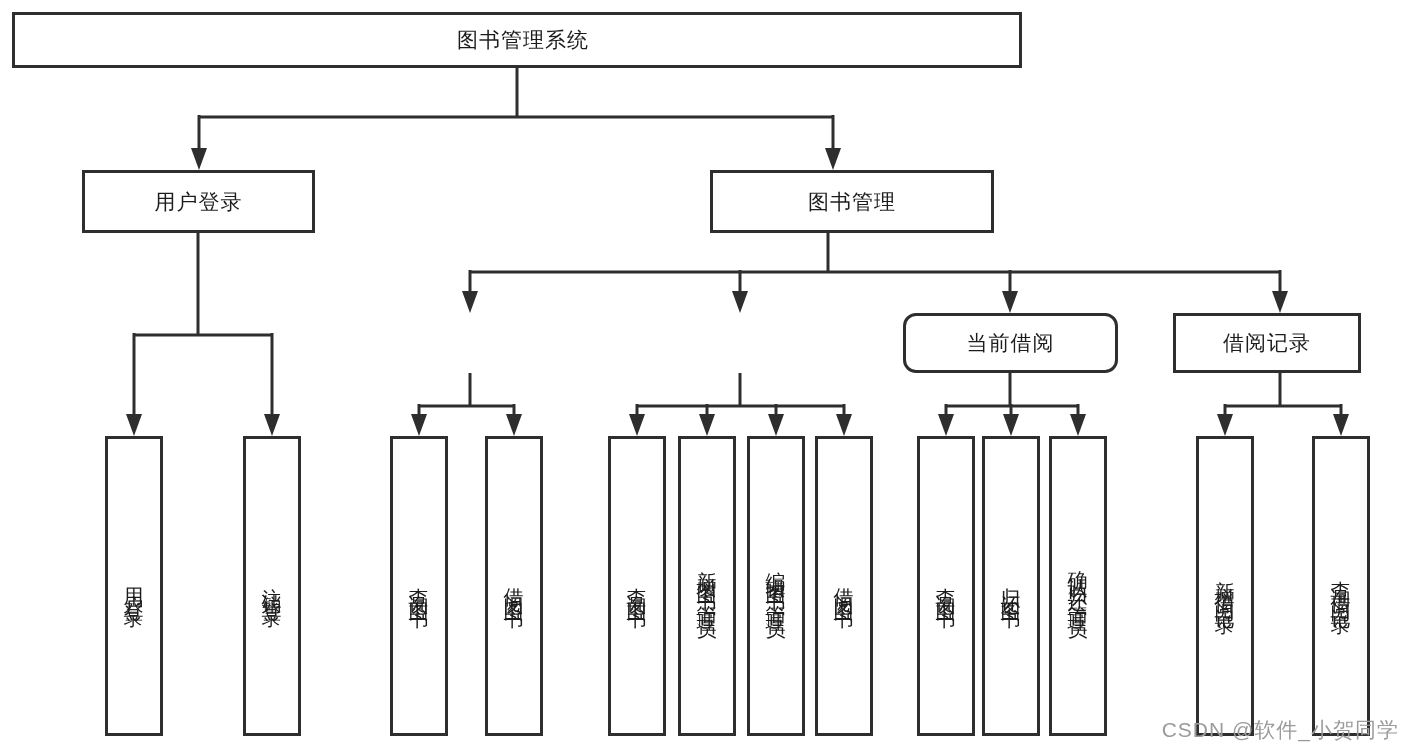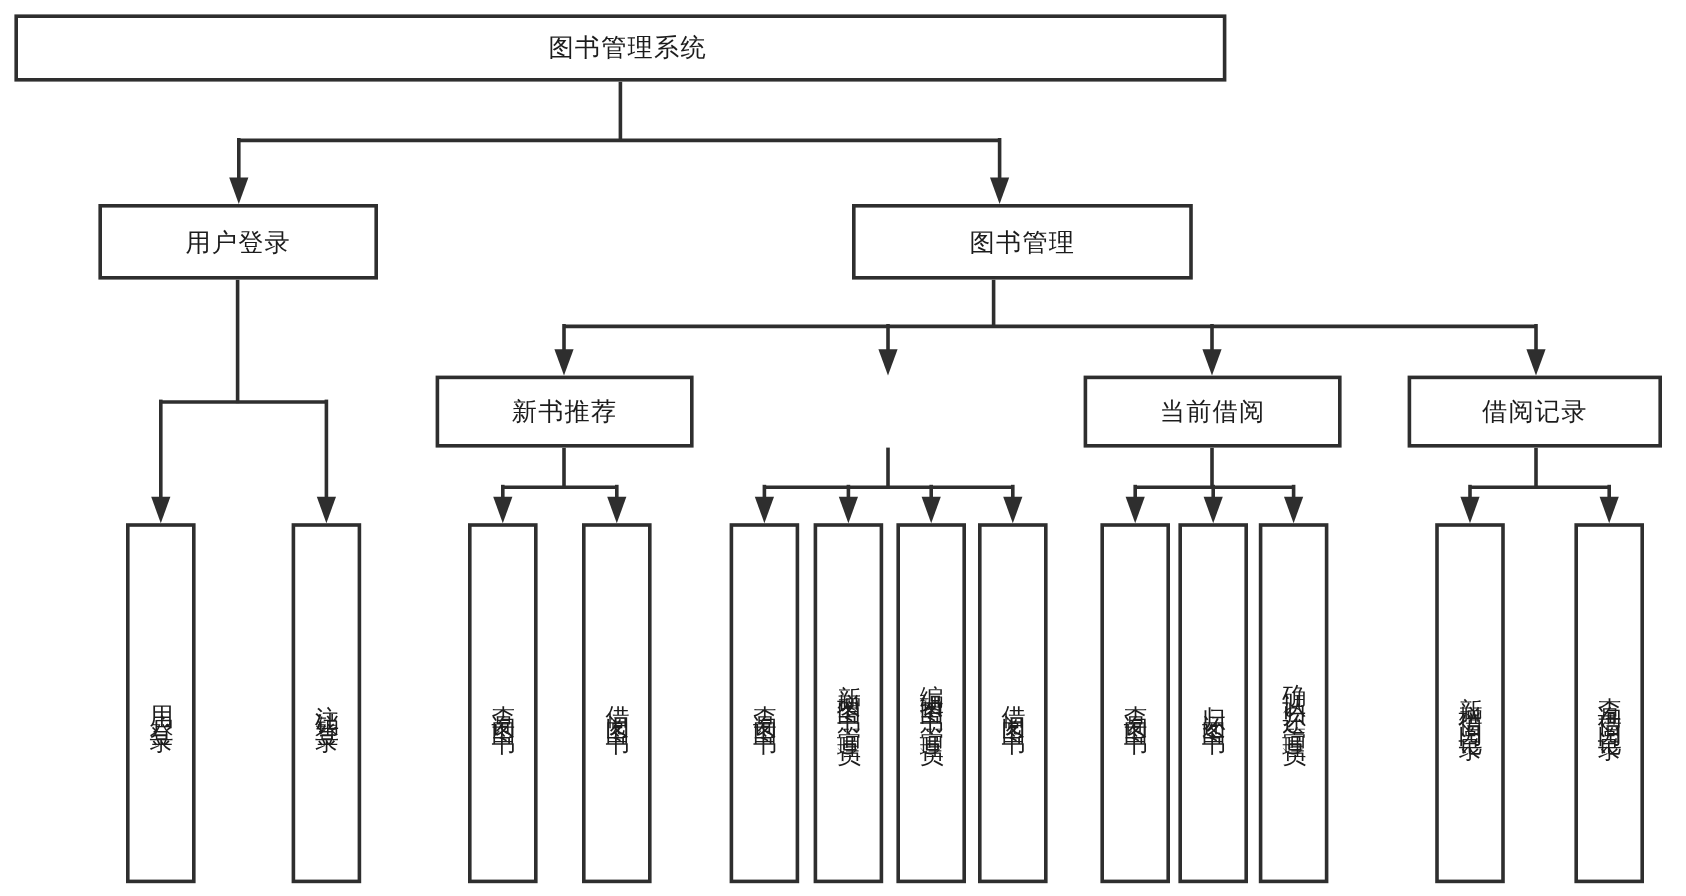--- a/index.html
+++ b/index.html
@@ -125,37 +125,35 @@
     <span>图书管理系统</span>
   </div>
 
   <div class="box h-box l2-a">
     <span>用户登录</span>
   </div>
   <div class="box h-box l2-b">
     <span>图书管理</span>
   </div>
 
-  <div class="box h-box l3" style="left:363px;">
-    <span>新书推荐</span>
-  </div>
-  <div class="box h-box l3" style="left:903px;">
+  <div class="box h-box l3" style="left:903px;border-radius:13px;">
     <span>当前借阅</span>
   </div>
-  <div class="box h-box l3" style="left:1173px;width:212px;">
+  <div class="box h-box l3" style="left:1173px;width:188px;">
     <span>借阅记录</span>
   </div>
 
   <div class="box leaf" style="left:105px;">用户登录</div>
   <div class="box leaf" style="left:243px;">注销登录</div>
   <div class="box leaf" style="left:390px;">查询图书</div>
   <div class="box leaf" style="left:485px;">借阅图书</div>
   <div class="box leaf" style="left:608px;">查询图书</div>
   <div class="box leaf" style="left:678px;">新增图书（管理员）</div>
   <div class="box leaf" style="left:747px;">编辑图书（管理员）</div>
   <div class="box leaf" style="left:815px;">借阅图书</div>
   <div class="box leaf" style="left:917px;">查询图书</div>
   <div class="box leaf" style="left:982px;">归还图书</div>
   <div class="box leaf" style="left:1049px;">确认归还（管理员）</div>
   <div class="box leaf" style="left:1196px;">新增借阅记录</div>
   <div class="box leaf" style="left:1312px;">查询借阅记录</div>
 
+  <div id="watermark">CSDN @软件_小贺同学</div>
 </div>
 
 </body></html>

